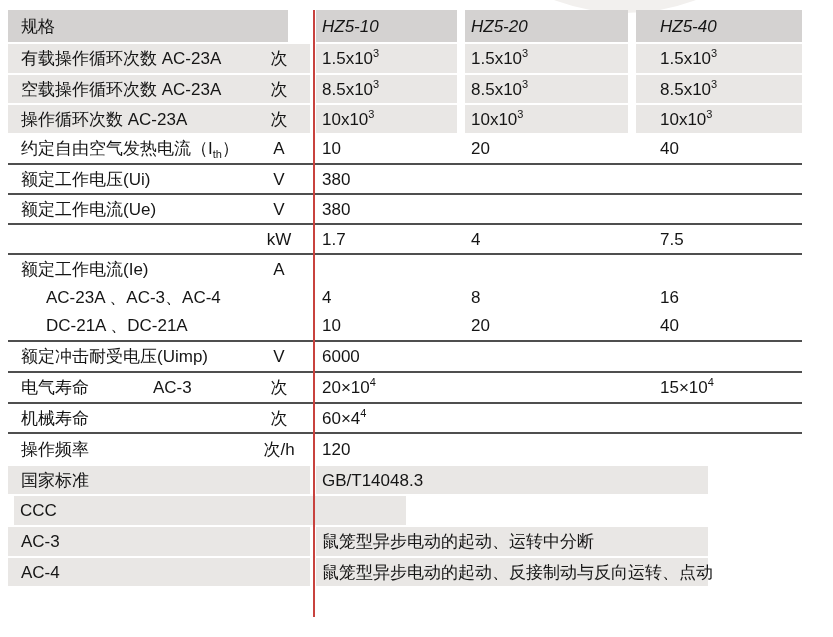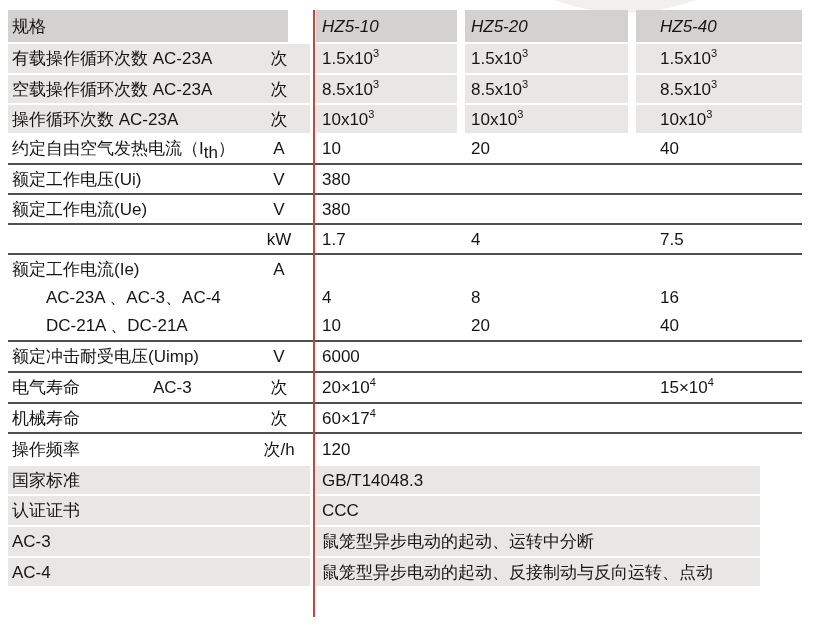--- a/index.html
+++ b/index.html
@@ -16,45 +16,45 @@
   .spec-table{
     position:absolute;left:8px;top:10px;width:794px;z-index:1;
   }
   .row{
     position:relative;display:flex;align-items:center;
     font-size:17px;line-height:1;
   }
   .lbl{
     width:302px;height:100%;position:relative;
     display:flex;align-items:center;box-sizing:border-box;
-    padding-left:4px;white-space:nowrap;
+    padding-left:13px;white-space:nowrap;
   }
   .unit{
     position:absolute;left:238px;width:66px;text-align:center;
   }
   .midlbl{position:absolute;left:145px;}
   .c{height:100%;display:flex;align-items:center;box-sizing:border-box;
      padding-left:6px;white-space:nowrap;}
   .c1{width:141px;margin-left:6px;}
   .c2{width:163px;margin-left:8px;}
   .c3{width:166px;margin-left:8px;padding-left:24px;}
-  .desc{width:444px;margin-left:6px;}
+  .desc{width:392px;margin-left:6px;}
   .gray .lbl,.gray .c,.gray .desc{background:#e9e7e5;}
   .header .lbl{width:280px;background:#d4d2d1;}
   .header .c1{margin-left:28px;}
   .header .c{background:#d4d2d1;font-style:italic;}
   .mb2{margin-bottom:2px;}
   .h32{height:32px;} .h30{height:30px;} .h29{height:29px;} .h28{height:28px;border-radius:8px;}
   .dline{height:2px;background:#4f4f4f;width:794px;}
   .redline{
     position:absolute;left:305px;top:0;width:2px;height:607px;
     background:#c8423e;z-index:3;
   }
   sup{font-size:11px;line-height:0;vertical-align:super;}
-  sub{font-size:17px;line-height:0;vertical-align:sub;}
+  sub{font-size:11px;line-height:0;vertical-align:sub;}
   .indent{padding-left:38px;}
 </style>
 </head>
 <body>
 
 <div class="watermark"></div>
 
 <div class="spec-table">
 
   <div class="row header h32 mb2">
@@ -269,21 +269,21 @@
   </div>
 
   <div class="dline"></div>
 
   <div class="row h28">
     <div class="lbl">
       <span>机械寿命</span>
       <span class="unit">次</span>
     </div>
     <div class="c c1">
-        <span><span>60×17</span><sup>4</sup></span>
+        <span><span>60×4</span><sup>4</sup></span>
       </div>
     <div class="c c2"></div>
     <div class="c c3"></div>
   </div>
 
   <div class="dline"></div>
 
   <div class="row h30 mb2">
     <div class="lbl">
       <span>操作频率</span>
@@ -299,23 +299,20 @@
   <div class="row gray h28 mb2">
     <div class="lbl">
         <span>国家标准</span>
       </div>
     <div class="c desc">
         <span>GB/T14048.3</span>
       </div>
   </div>
 
   <div class="row gray h29 mb2">
-    <div class="lbl">
-        <span>认证证书</span>
-      </div>
     <div class="c desc">
         <span>CCC</span>
       </div>
   </div>
 
 
   <div class="row gray h29 mb2">
     <div class="lbl">
         <span>AC-3</span>
       </div>

